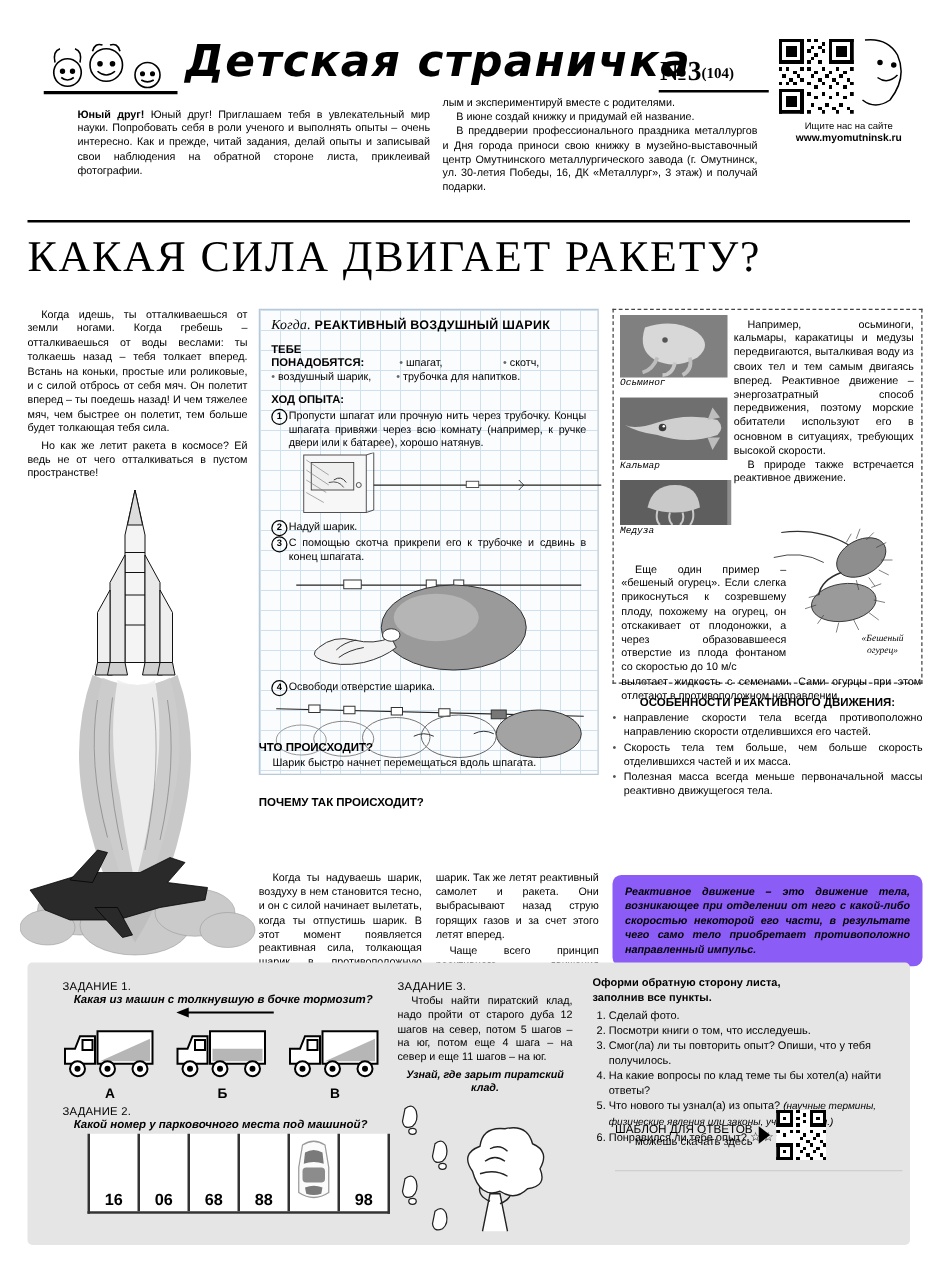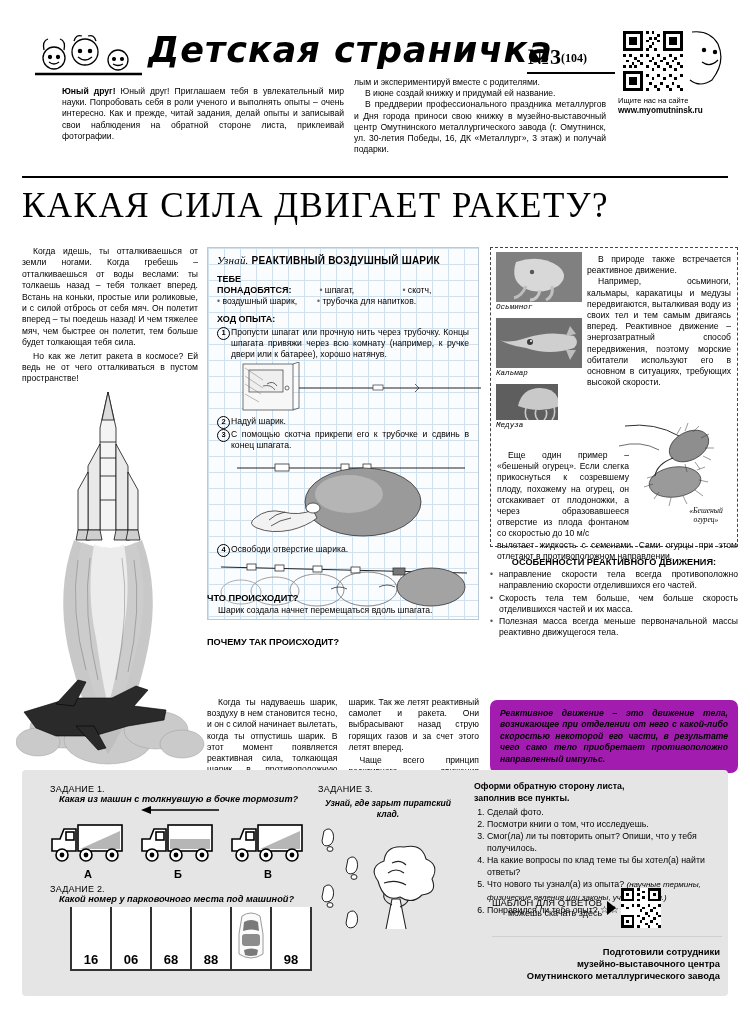--- a/index.html
+++ b/index.html
@@ -22,21 +22,21 @@
   .issue{
     position:absolute;left:528px;top:44px;
     font-family:"Liberation Serif", serif;
     font-size:22px;font-weight:bold;
   }
   .issue .par{font-size:12px;vertical-align:2px;}
   .issue-rule{position:absolute;left:527px;top:72px;width:88px;height:2px;background:#000;}
   .qr-top{position:absolute;left:623px;top:31px;width:60px;height:60px;}
   .site-note{
     position:absolute;left:618px;top:96px;width:122px;
-    font-size:7.6px;line-height:10px;text-align:left;
+    font-size:7.6px;line-height:10px;text-align:center;
   }
   .site-note b{font-size:8.2px;}
   .smiley{position:absolute;left:688px;top:28px;width:48px;height:60px;}
 
   .hcol{position:absolute;font-size:8.6px;line-height:11.2px;text-align:justify;}
   .hcol p{margin:0;text-indent:11px;}
   .hcol p.noind{text-indent:0;}
   .hcol-l{left:62px;top:86px;width:282px;}
   .hcol-r{left:354px;top:77px;width:252px;}
 
@@ -114,21 +114,21 @@
   .cuke-cap{position:absolute;right:6px;top:95px;width:54px;
      font-family:"Liberation Serif",serif;font-style:italic;font-size:7.6px;line-height:9px;text-align:center;}
 
   .feat-box{position:absolute;left:490px;top:557px;width:248px;font-size:8.6px;line-height:11.2px;}
   .feat-head{font-weight:bold;font-size:9.2px;text-align:center;}
   .feat-li{position:relative;padding-left:9px;text-align:justify;margin-top:1px;}
   .feat-li:before{content:"•";position:absolute;left:0;top:0;color:#555;}
 
   .def-box{
     position:absolute;left:490px;top:700px;width:248px;padding:8px 10px;
-    background:#a21caf;border-radius:7px;box-sizing:border-box;
+    background:#8b5cf6;border-radius:7px;box-sizing:border-box;
     font-size:8.6px;line-height:11.4px;font-style:italic;font-weight:bold;text-align:justify;
   }
 
   
   .tasks-panel{
     position:absolute;left:22px;top:770px;width:706px;height:226px;
     background:#e5e5e5;border-radius:4px;box-sizing:border-box;
   }
   .task-label{font-size:9px;font-weight:normal;letter-spacing:.2px;}
   .task-q{font-size:9.2px;font-weight:bold;font-style:italic;}
@@ -362,21 +362,21 @@
         <path d="M8 332 L54 318 L96 318 L120 306 L132 310 L118 326 L150 330 L148 340 L112 346 L78 356 L40 356 L20 348 Z"></path>
         <path d="M40 324 L62 300 L70 302 L58 326 Z"></path>
         <path d="M60 346 L82 370 L90 368 L78 346 Z"></path>
       </g>
     </svg>
   </div>
 
   <div class="exp-box">
     <div class="exp-inner">
       <div class="exp-title">
-        <i>Узнай.</i>
+        <i>Когда.</i>
         <span>РЕАКТИВНЫЙ ВОЗДУШНЫЙ ШАРИК</span>
       </div>
 
       <div class="need-head" style="display:inline-block;width:100px;">ТЕБЕ ПОНАДОБЯТСЯ:</div>
       <span class="need-li" style="font-size:8.6px;">шпагат,</span>
       <span class="need-li" style="font-size:8.6px;margin-left:46px;">скотч,</span>
       <div style="display:flex;">
         <span class="need-li" style="width:100px;">воздушный шарик,</span>
         <span class="need-li">трубочка для напитков.</span>
       </div>
@@ -456,21 +456,21 @@
           <ellipse cx="24" cy="35" rx="20" ry="12" fill="none" stroke="#999"></ellipse>
           <path d="M178 30 q-8 -4 -16 0"></path>
             <path d="M130 32 q-8 -4 -16 0"></path>
         </g>
       </svg>
     </div>
   </div>
 
   <div class="what-box">
     <div class="qhead">ЧТО ПРОИСХОДИТ?</div>
-    <p>Шарик создала начнет перемещаться вдоль шпагата.</p>
+    <p>Шарик быстро начнет перемещаться вдоль шпагата.</p>
   </div>
 
   <div class="why-box">
     <div class="qhead">ПОЧЕМУ ТАК ПРОИСХОДИТ?</div>
   </div>
 
   <div class="bot-2col">
     <p>Когда ты надуваешь шарик, воздуху в нем становится тесно, и он с силой начинает вылетать, когда ты отпустишь шарик. В этот момент появляется реактивная сила, толкающая шарик в противоположную сторону. Чем быстрее вылетает воздух, тем быстрее летит шарик. Так же летят реактивный самолет и ракета. Они выбрасывают назад струю горящих газов и за счет этого летят вперед.</p>
     <p>Чаще всего принцип реактивного движения используется в авиации и космонавтике.</p>
   </div>
@@ -498,39 +498,39 @@
           <path d="M78 18 Q54 12 30 20 Q12 26 4 22 Q14 28 30 30 Q54 38 78 30 Q84 24 78 18Z" fill="#cfcfcf"></path>
           <path d="M80 16 L74 8 L70 18Z" fill="#bdbdbd"></path>
           <path d="M80 32 L74 42 L70 32Z" fill="#bdbdbd"></path>
           <circle cx="34" cy="24" r="3" fill="#3b3b3b"></circle>
             <circle cx="35" cy="23" r="1" fill="#fff"></circle>
         </svg>
       </div>
       <div class="ph-cap">Кальмар</div>
     </div>
 
-    <div style="position:absolute;left:5px;top:136px;width:62px;">
+    <div style="position:absolute;left:5px;top:136px;width:89px;">
       <div class="photo" style="height:36px;">
         <svg viewBox="0 0 86 36" width="86" height="36">
           <rect width="86" height="36" fill="#5e5e5e"></rect>
           <path d="M22 22 Q26 4 44 4 Q62 4 64 22 Q44 30 22 22Z" fill="#d5d5d5" opacity="0.9"></path>
           <g stroke="#cacaca" stroke-width="1.6" fill="none">
             <path d="M30 24 Q28 32 32 36"></path>
               <path d="M40 26 Q38 32 42 36"></path>
             <path d="M50 26 Q52 32 48 36"></path>
               <path d="M58 23 Q60 31 56 36"></path>
           </g>
         </svg>
       </div>
       <div class="ph-cap">Медуза</div>
     </div>
 
     <div class="nature-text">
+      <p>Например, осьминоги, кальмары, каракатицы и медузы передвигаются, выталкивая воду из своих тел и тем самым двигаясь вперед. Реактивное движение – энергозатратный способ передвижения, поэтому морские обитатели используют его в основном в ситуациях, требующих высокой скорости.</p>
       <p>В природе также встречается реактивное движение.</p>
-      <p>Например, осьминоги, кальмары, каракатицы и медузы передвигаются, выталкивая воду из своих тел и тем самым двигаясь вперед. Реактивное движение – энергозатратный способ передвижения, поэтому морские обитатели используют его в основном в ситуациях, требующих высокой скорости.</p>
     </div>
 
     <svg style="position:absolute;right:2px;top:172px;width:120px;height:92px;" viewBox="0 0 120 92">
       <g fill="none" stroke="#2f2f2f" stroke-width="0.7">
         <path d="M10 6 Q40 2 64 16" stroke-width="1"></path>
         <path d="M4 26 Q26 20 44 30"></path>
         <ellipse cx="74" cy="26" rx="21" ry="14" transform="rotate(-28 74 26)" fill="#8e8e8e"></ellipse>
         <ellipse cx="60" cy="62" rx="26" ry="15" transform="rotate(-8 60 62)" fill="#9a9a9a"></ellipse>
         <path d="M58 38 Q42 44 40 56" stroke-width="1.2"></path>
         <g stroke="#333" stroke-width="0.5">
@@ -663,20 +663,21 @@
           </svg>
         </div>
         <div class="slot">
             <span class="n">98</span>
           </div>
       </div>
     </div>
 
     <div class="t3">
       <div class="task-label">ЗАДАНИЕ 3.</div>
+      <p>Чтобы найти пиратский клад, надо пройти от старого дуба 12 шагов на север, потом 5 шагов – на юг, потом еще 4 шага – на север и еще 11 шагов – на юг.</p>
       <p class="hint">Узнай, где зарыт пиратский клад.</p>
       <svg width="140" height="108" viewBox="0 0 140 108" style="display:block;margin-top:4px;">
         <g fill="#fff" stroke="#222" stroke-width="1">
           <path d="M6 6 q6 -5 9 2 q2 8 -3 12 q-7 3 -8 -4Z"></path>
           <ellipse cx="12" cy="24" rx="3" ry="2.4"></ellipse>
           <path d="M30 34 q6 -5 9 2 q2 8 -3 12 q-7 3 -8 -4Z"></path>
           <ellipse cx="36" cy="52" rx="3" ry="2.4"></ellipse>
           <path d="M6 62 q6 -5 9 2 q2 8 -3 12 q-7 3 -8 -4Z"></path>
           <ellipse cx="12" cy="80" rx="3" ry="2.4"></ellipse>
           <path d="M30 88 q6 -5 9 2 q2 8 -3 12 q-7 3 -8 -4Z"></path>
@@ -763,20 +764,15 @@
             <rect x="11" y="12" width="1" height="1"></rect>
           <rect x="13" y="13" width="1" height="1"></rect>
             <rect x="6" y="14" width="1" height="1"></rect>
             <rect x="10" y="14" width="1" height="1"></rect>
           <rect x="14" y="14" width="1" height="1"></rect>
         </g>
       </svg>
     </div>
 
     <div class="credit-rule"></div>
-    <div class="credit">
-      <div>Подготовили сотрудники</div>
-      <div>музейно-выставочного центра</div>
-      <div>Омутнинского металлургического завода</div>
-    </div>
   </div>
 
 </div>
 
 </body></html>

